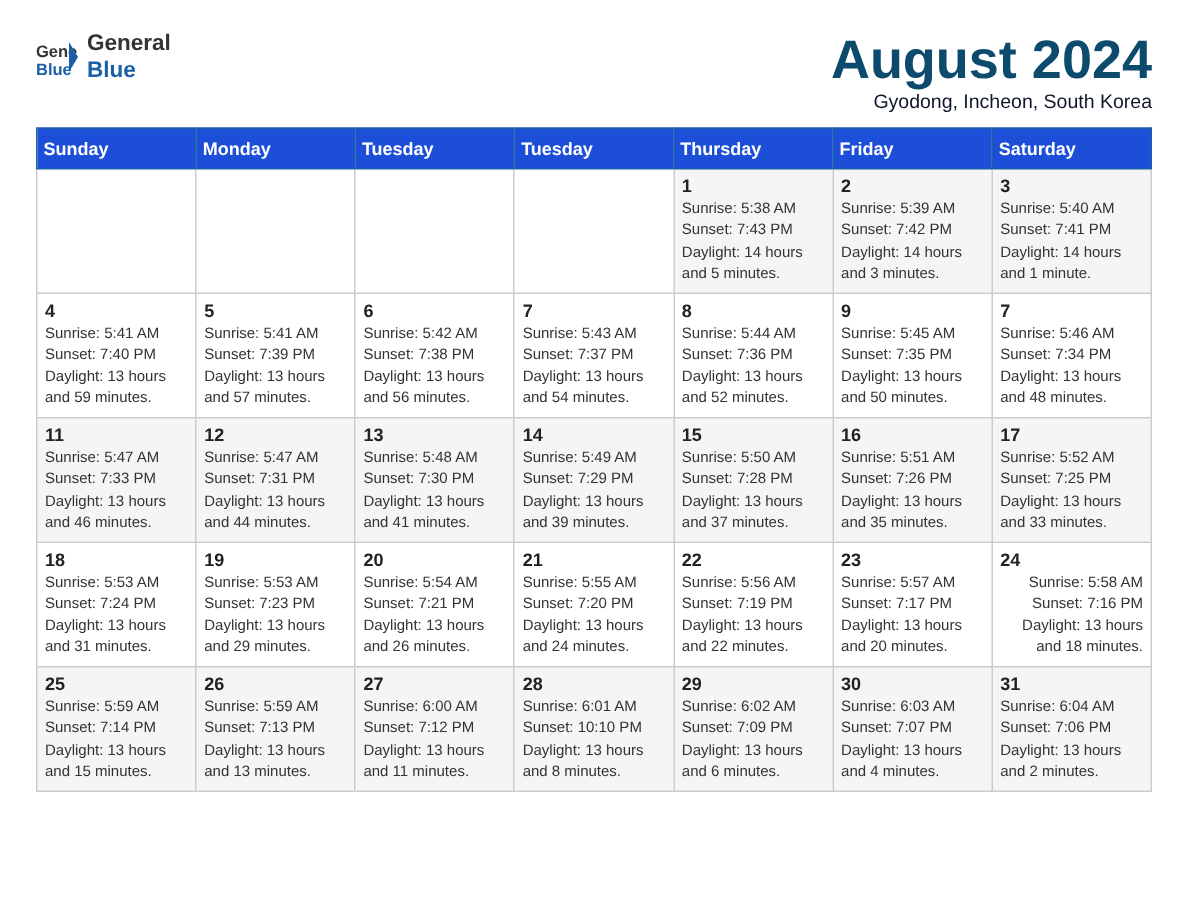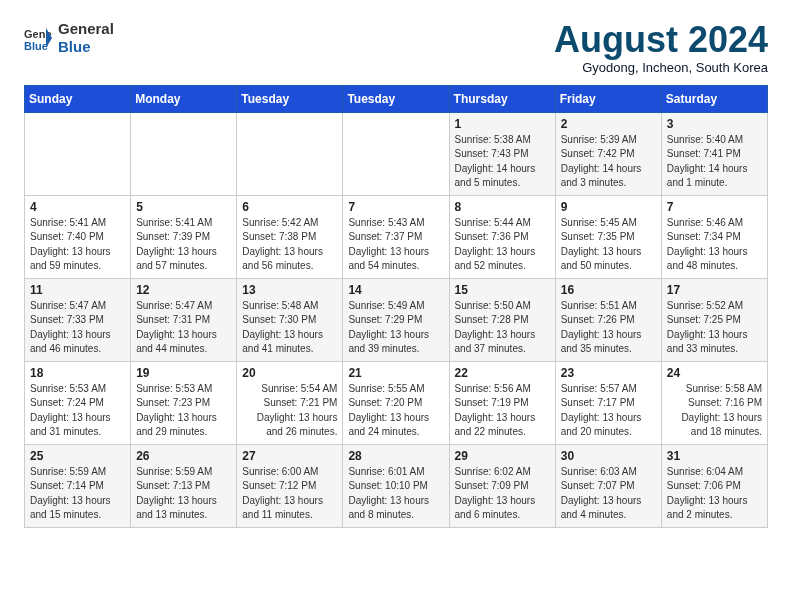--- a/index.html
+++ b/index.html
@@ -255,21 +255,21 @@
         </td>
         <td>
           <div class="day-number">19</div>
           <div class="day-info" style="white-space: pre-line;">Sunrise: 5:53 AM
 Sunset: 7:23 PM
 Daylight: 13 hours
 and 29 minutes.</div>
         </td>
         <td>
           <div class="day-number">20</div>
-          <div class="day-info" style="white-space: pre-line; text-align: right;">Sunrise: 5:54 AM
+          <div class="day-info" style="white-space: pre-line;">Sunrise: 5:54 AM
 Sunset: 7:21 PM
 Daylight: 13 hours
 and 26 minutes.</div>
         </td>
         <td>
           <div class="day-number">21</div>
           <div class="day-info" style="white-space: pre-line;">Sunrise: 5:55 AM
 Sunset: 7:20 PM
 Daylight: 13 hours
 and 24 minutes.</div>

